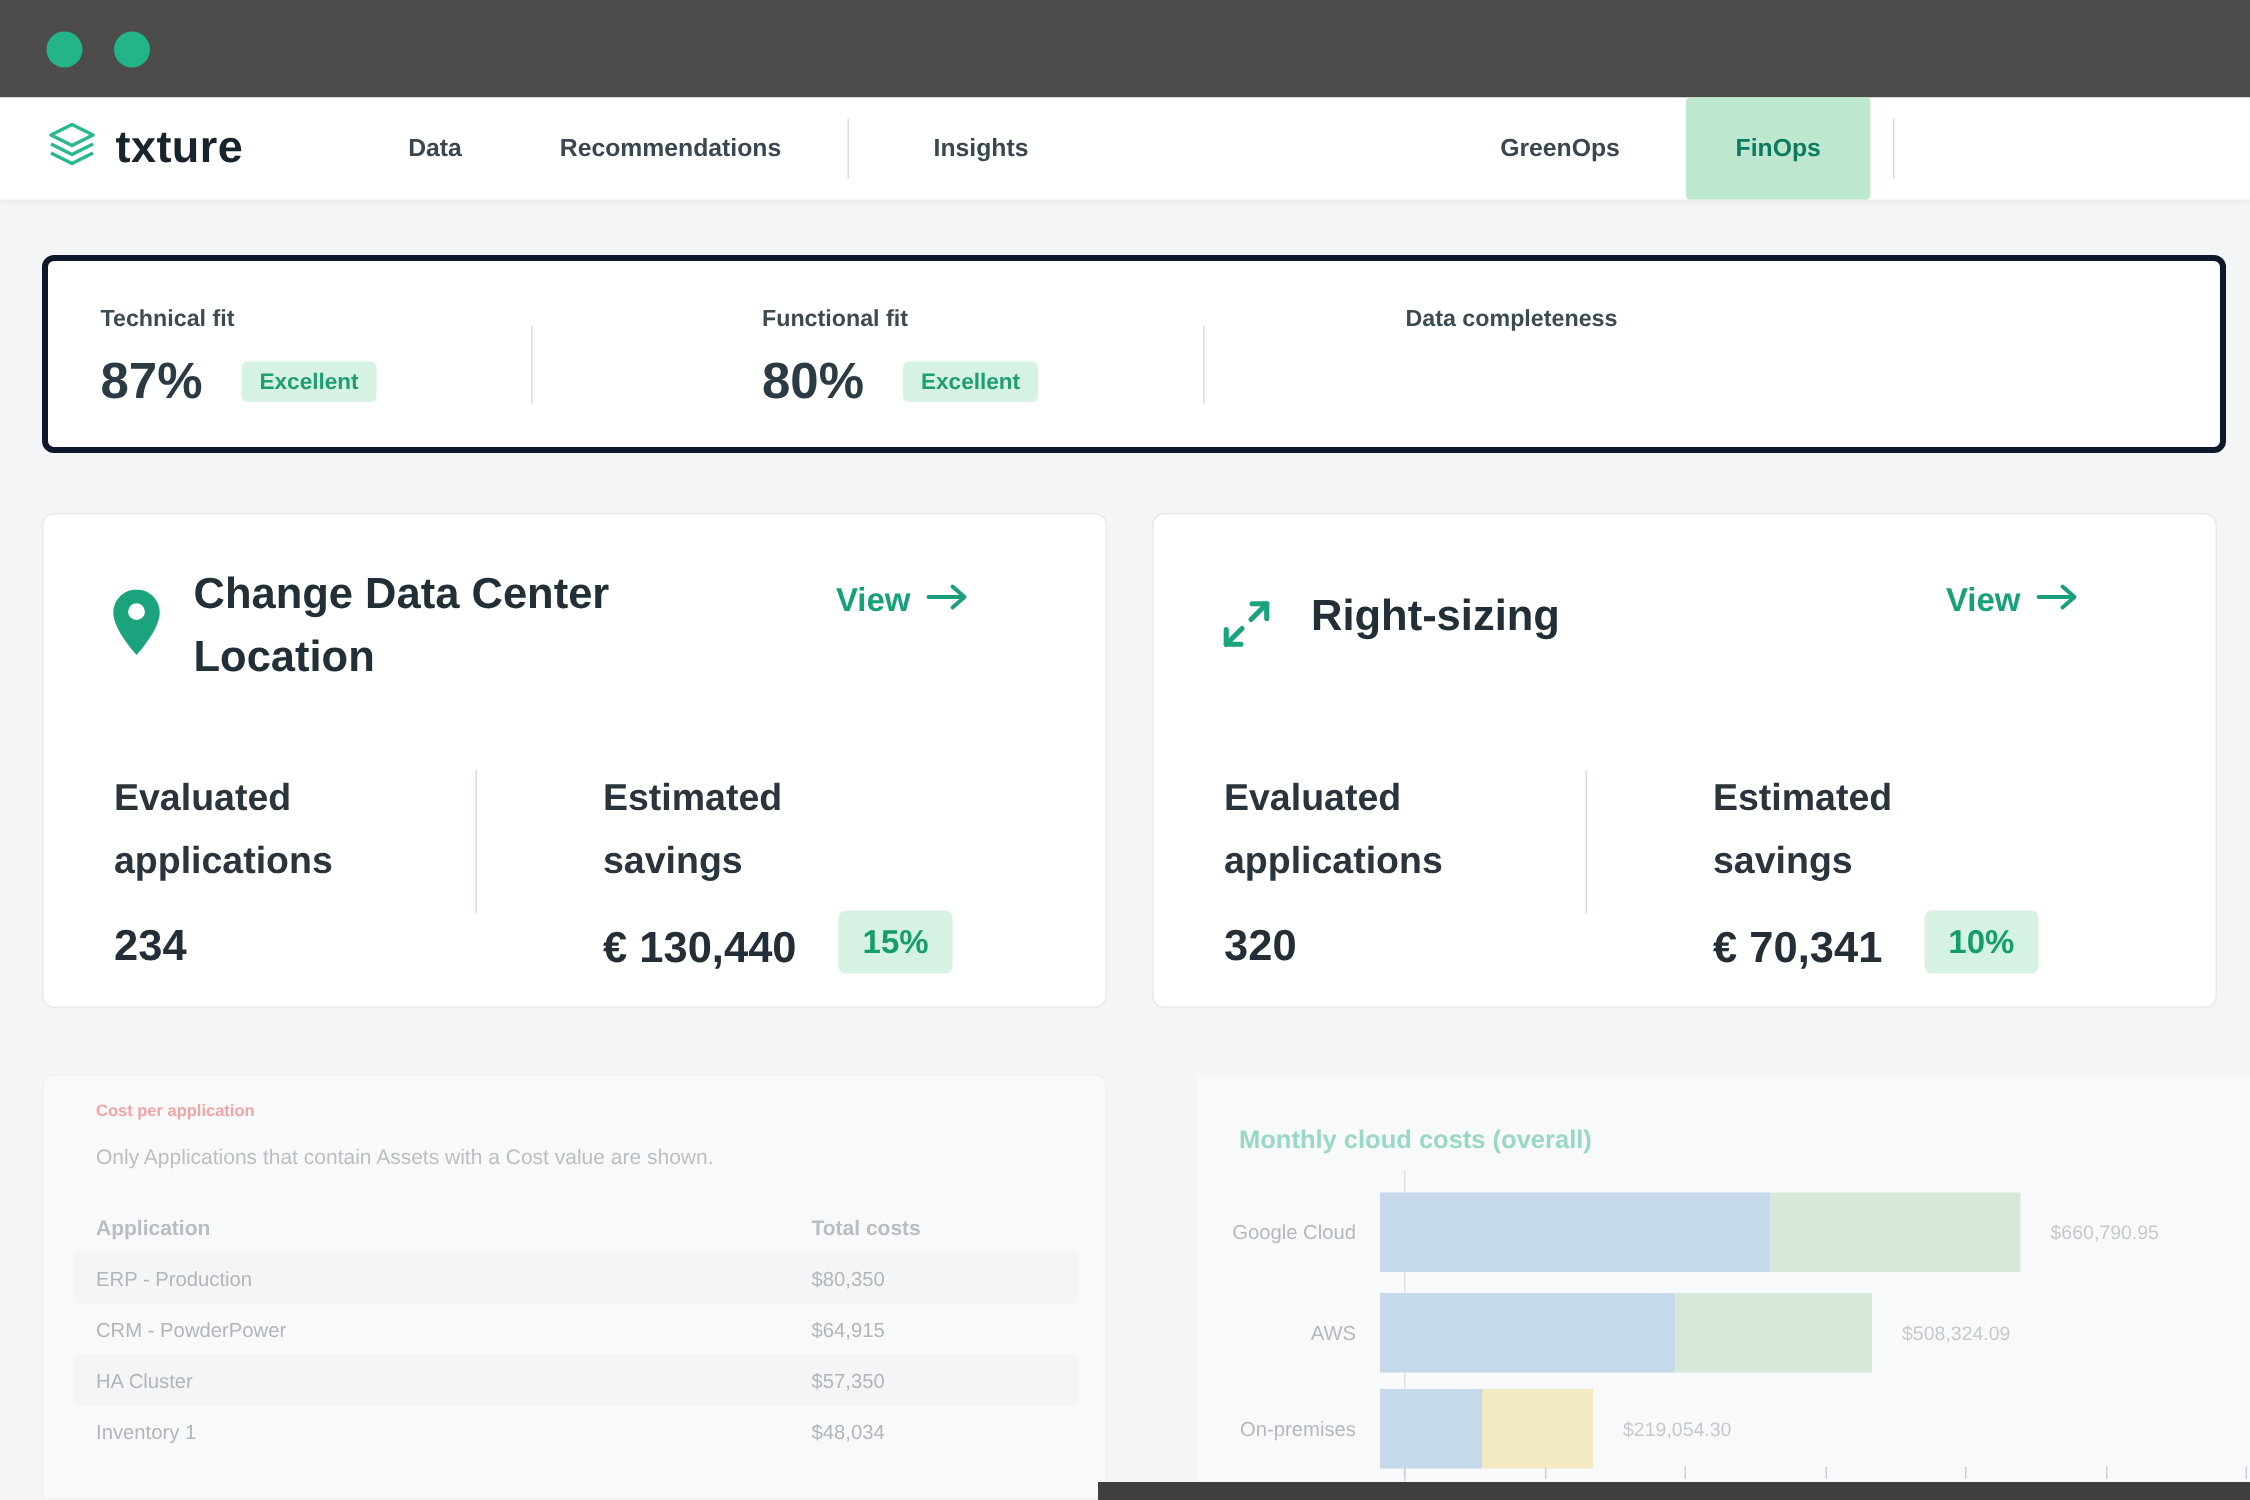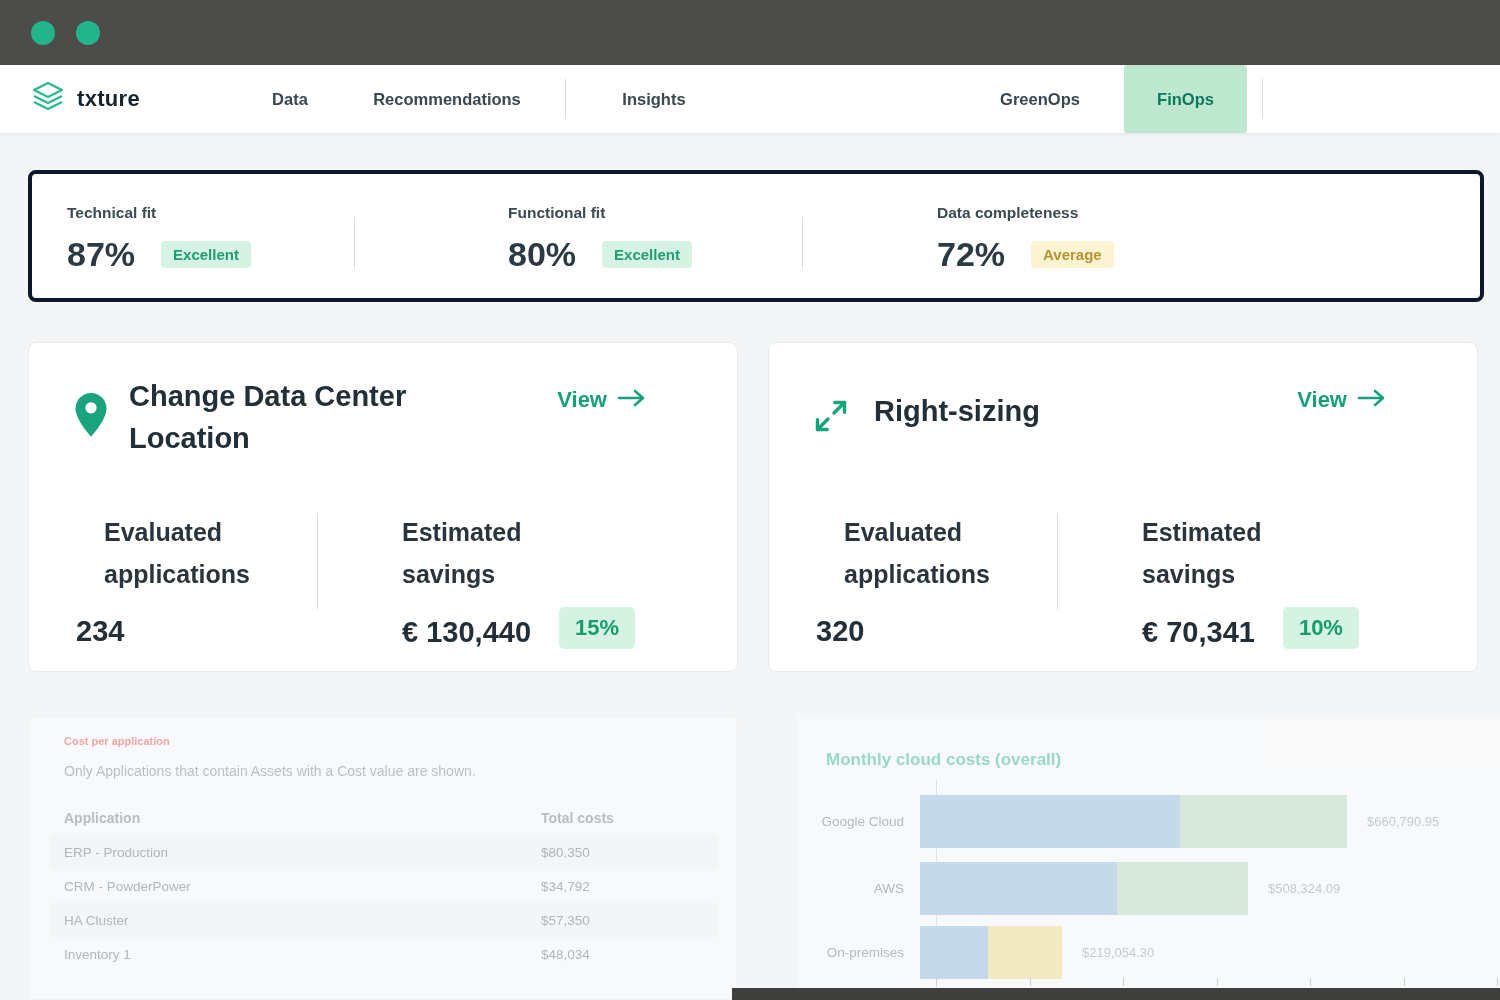--- a/index.html
+++ b/index.html
@@ -8,21 +8,21 @@
 
   
   .titlebar { position:absolute; left:0; top:0; width:100%; height:65px; background:#4c4c4a;
               display:flex; align-items:center; padding-left:31px; gap:21px; }
   .win-dot { width:24px; height:24px; border-radius:50%; background:#23b489; }
 
   
   .navbar { position:absolute; left:0; top:65px; width:100%; height:68px; background:#ffffff;
             box-shadow:0 1px 4px rgba(25,35,45,.08); z-index:3; }
   .logo { position:absolute; left:30px; top:0; height:100%; display:flex; align-items:center; gap:11px; cursor:pointer; }
-  .logo-text { font-size:22px; font-weight:600; color:#17242c; letter-spacing:.3px; }
+  .logo-text { font-size:30px; font-weight:600; color:#17242c; letter-spacing:.3px; }
   .nav-item { position:absolute; top:0; height:100%; display:flex; align-items:center;
               transform:translateX(-50%); font-size:16.5px; font-weight:600; color:#3a4750;
               cursor:pointer; white-space:nowrap; }
   .nav-item.active { transform:none; width:123px; justify-content:center;
                      background:#bee7d0; color:#0d7a5f; border-radius:3px; }
   .nav-divider { position:absolute; top:14px; width:1px; height:40px; background:#d8dadc; }
 
   
   .kpi-card { position:absolute; left:28px; top:170px; width:1456px; height:132px;
               background:#fff; border:4px solid #0f172a; border-radius:8px; }
@@ -39,21 +39,21 @@
   .rec-card { position:absolute; top:342px; width:710px; height:330px; background:#fff;
               border:1px solid #e8eaec; border-radius:8px; }
   .card-icon { position:absolute; left:45px; top:50px; }
   .rec-card.right .card-icon { left:44px; top:55px; }
   .card-title { position:absolute; left:100px; top:32px; width:330px;
                 font-size:29px; font-weight:700; color:#232f37; line-height:1.45; }
   .rec-card.right .card-title { left:105px; top:47px; width:auto; }
   .view-link { position:absolute; right:90px; top:44px; display:flex; align-items:center; gap:10px;
                font-size:22px; font-weight:700; color:#17a07b; cursor:pointer; text-decoration:none; }
   .stat-label { position:absolute; top:168px; font-size:25px; font-weight:600; color:#2a343c; line-height:42px; }
-  .stat-label.first { left:47px; width:195px;margin-left:28px; }
+  .stat-label.first { left:47px; width:195px; }
   .stat-label.second { left:373px; width:175px; }
   .stat-value { font-size:29px; font-weight:700; color:#232e36; }
   .stat-value.first { position:absolute; left:47px; top:272px; }
   .stat-value-row { position:absolute; left:373px; top:264px; display:flex; align-items:flex-end; gap:28px; }
   .stat-vdiv { position:absolute; left:288px; top:170px; width:1px; height:96px; background:#d9dcdf; }
   .badge-lg { display:inline-block; padding:8px 16px; border-radius:5px; background:#d5f2e2;
               color:#159d6e; font-size:22px; font-weight:700; }
 
   
   .faded { position:absolute; left:0; top:700px; width:1500px; height:300px; opacity:.45; }
@@ -123,24 +123,20 @@
     <div class="kpi" style="left:476px">
       <div class="kpi-label">Functional fit</div>
       <div class="kpi-row">
         <span class="kpi-value">80%</span>
         <span class="badge green">Excellent</span>
       </div>
     </div>
     <div class="vdiv" style="left:770px"></div>
     <div class="kpi" style="left:905px">
       <div class="kpi-label">Data completeness</div>
-      <div class="kpi-row">
-        <span class="kpi-value">72%</span>
-        <span class="badge yellow">Average</span>
-      </div>
     </div>
   </section>
 
   <section class="rec-card" style="left:28px">
     <span class="card-icon">
       <svg width="34" height="45" viewBox="0 0 24 32">
         <path d="M12 0C5.9 0 1 4.9 1 11c0 8.2 11 20 11 20s11-11.8 11-20C23 4.9 18.1 0 12 0z" fill="#1aa37c"></path>
         <circle cx="12" cy="10.5" r="4" fill="#ffffff"></circle>
       </svg>
     </span>
@@ -204,21 +200,21 @@
         <div class="t-row head">
           <span>Application</span>
           <span>Total costs</span>
         </div>
         <div class="t-row stripe">
           <span>ERP - Production</span>
           <span>$80,350</span>
         </div>
         <div class="t-row">
           <span>CRM - PowderPower</span>
-          <span>$34,792</span>
+          <span>$64,915</span>
         </div>
         <div class="t-row stripe">
           <span>HA Cluster</span>
           <span>$57,350</span>
         </div>
         <div class="t-row">
           <span>Inventory 1</span>
           <span>$48,034</span>
         </div>
       </div>

